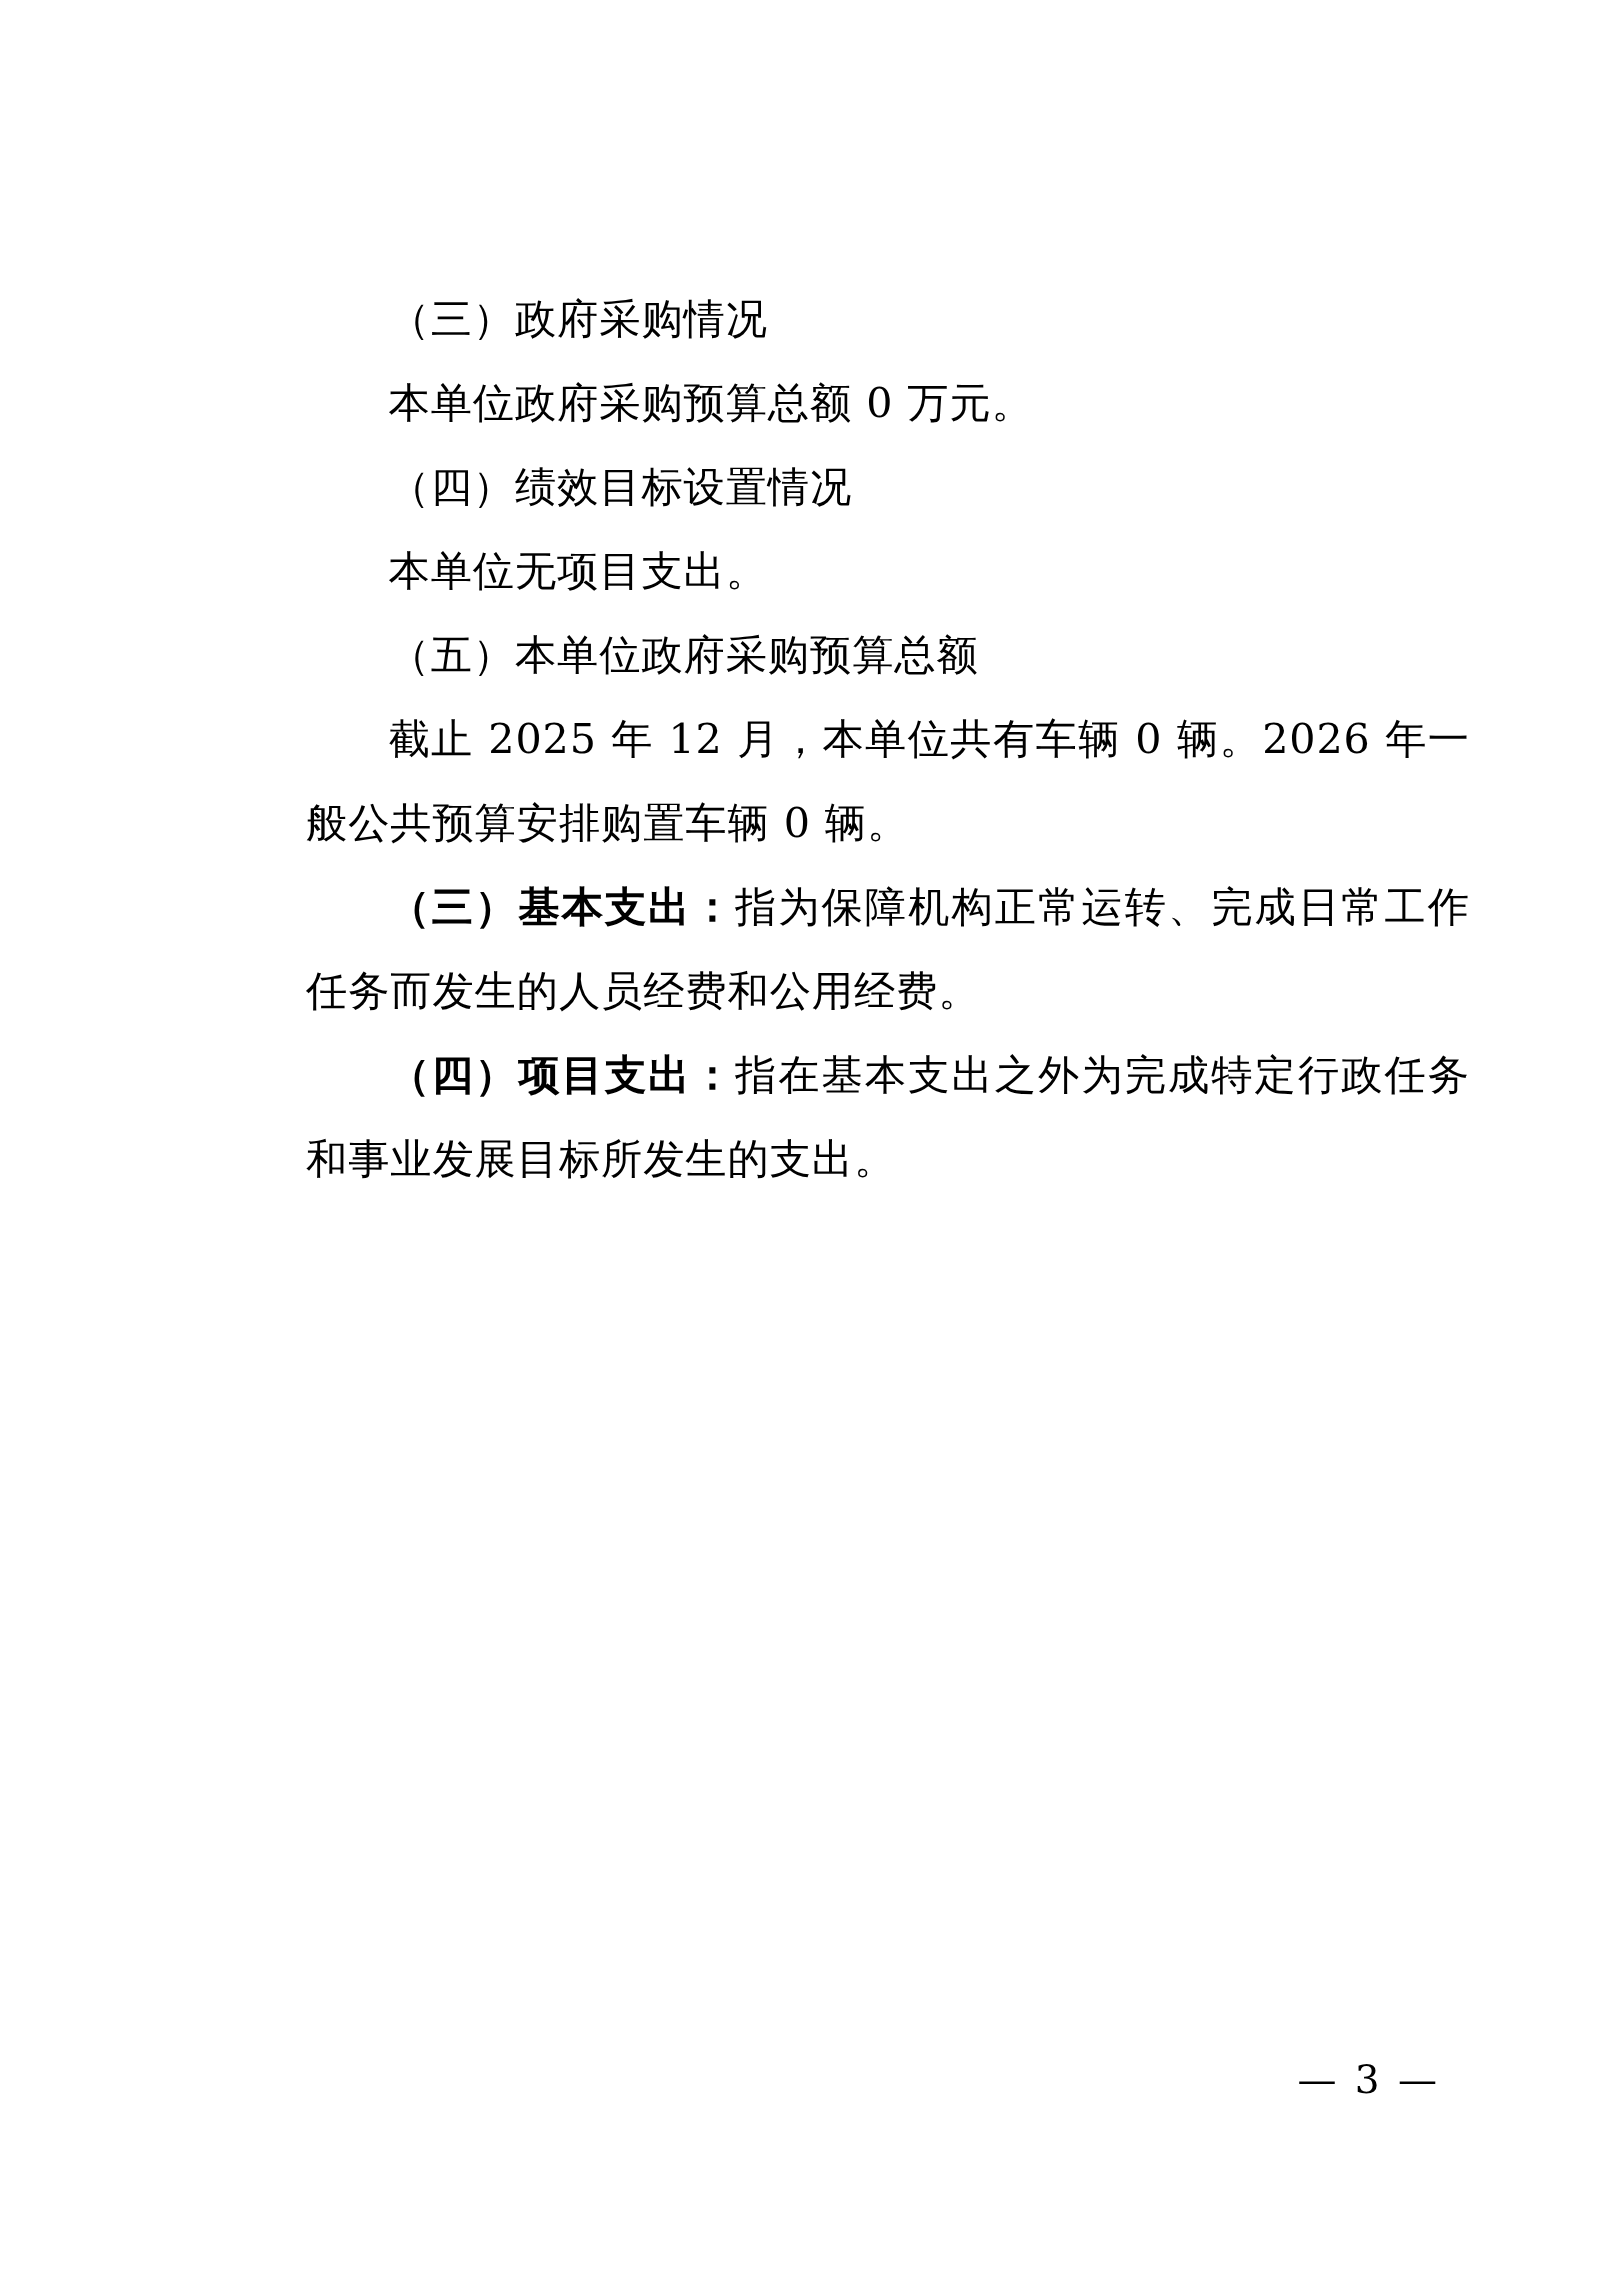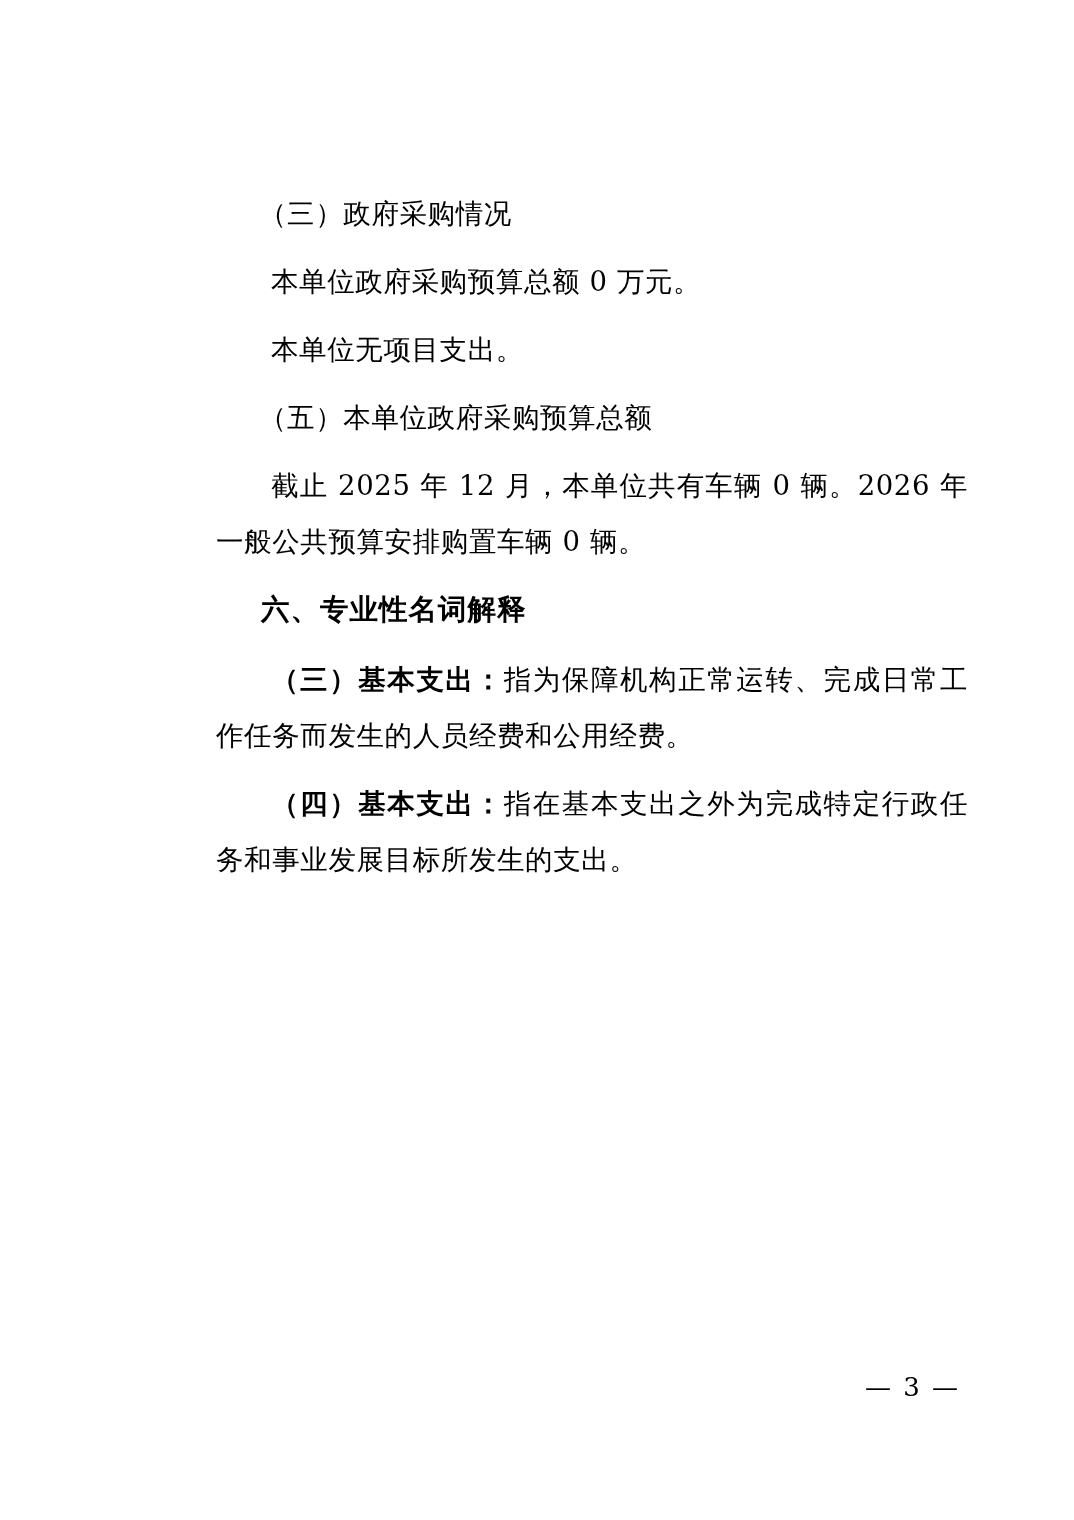--- a/index.html
+++ b/index.html
@@ -34,21 +34,21 @@
     font-size: 27.5px;
     line-height: 56px;
     text-indent: 2em;
     margin: 0;
     font-family: "DejaVu Serif", "Liberation Serif", serif;
   }
   .para {
     font-size: 27.5px;
     line-height: 56px;
     text-indent: 2em;
-    margin: 12px;
+    margin: 0;
     text-align: justify;
   }
   .section-heading {
     font-size: 28.5px;
     line-height: 58px;
     text-indent: 2em;
     margin: 6px 0 0 0;
     font-weight: bold;
     font-family: "DejaVu Sans", "Liberation Sans", sans-serif;
     letter-spacing: 1px;
@@ -73,36 +73,36 @@
 </head>
 <body>
 
 <div class="page">
   <div class="doc-body">
 
     <p class="heading-sub">（三）政府采购情况</p>
 
     <p class="para">本单位政府采购预算总额 0 万元。</p>
 
+    <p class="heading-sub">（四）绩效目标设置情况</p>
 
     <p class="para">本单位无项目支出。</p>
 
     <p class="heading-sub">（五）本单位政府采购预算总额</p>
 
     <p class="para justify-block">截止 2025 年 12 月，本单位共有车辆 0 辆。2026 年一般公共预算安排购置车辆 0 辆。</p>
 
-    <p class="section-heading">六、专业性名词解释</p>
 
 
 
     <p class="para justify-block">
       <span class="term-label">（三）基本支出：</span><span>指为保障机构正常运转、完成日常工作任务而发生的人员经费和公用经费。</span>
     </p>
 
     <p class="para justify-block">
-      <span class="term-label">（四）基本支出：</span><span>指在基本支出之外为完成特定行政任务和事业发展目标所发生的支出。</span>
+      <span class="term-label">（四）项目支出：</span><span>指在基本支出之外为完成特定行政任务和事业发展目标所发生的支出。</span>
     </p>
 
 
   </div>
 
   <div class="page-number">— 3 —</div>
 </div>
 
 </body></html>

